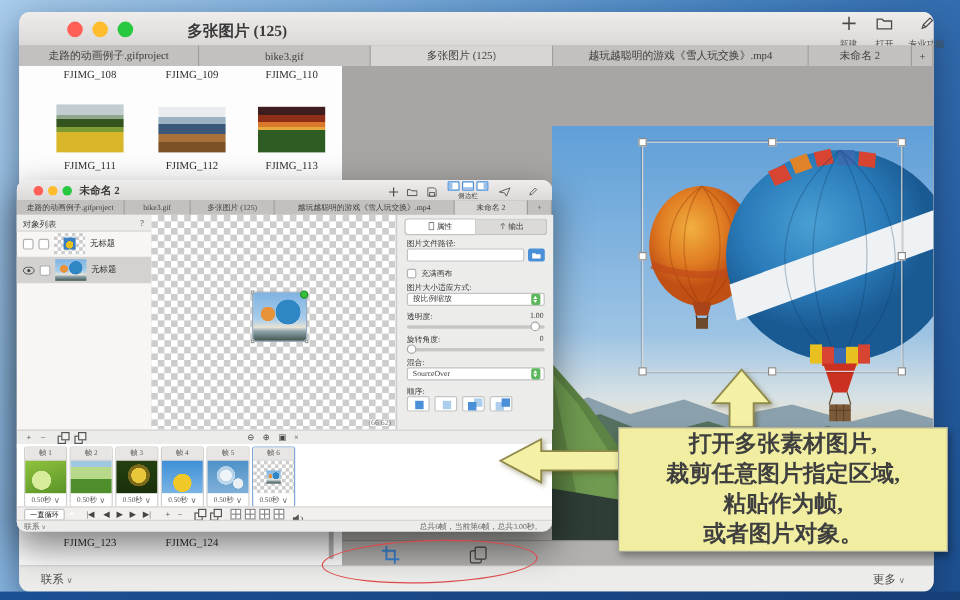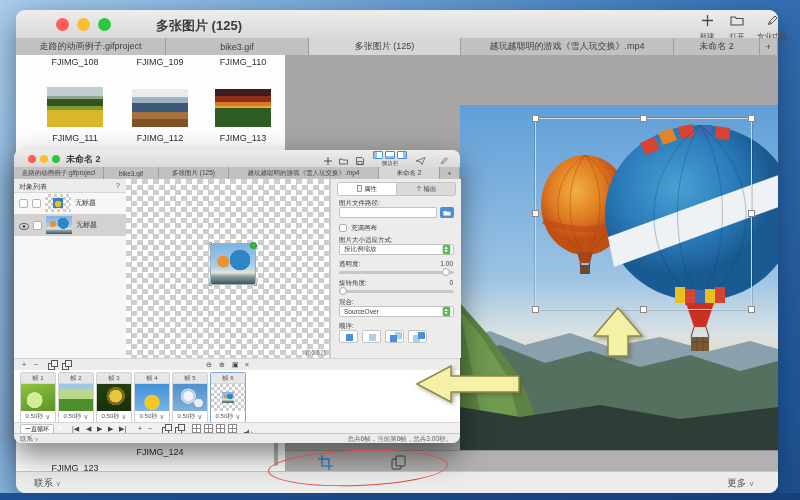--- a/index.html
+++ b/index.html
@@ -1,17 +1,17 @@
 <!DOCTYPE html>
 <html><head>
 <meta charset="utf-8">
 <style>
   html,body{margin:0;padding:0;background:#2a64a8;}
   #stage{position:relative;width:800px;height:500px;overflow:hidden;
-    font-family:Liberation Sans, sans-serif;
+    font-family:Liberation Serif, serif;
     background:linear-gradient(115deg,#abceed 0%,#7fb0dd 28%,#4784c2 60%,#2a64a8 85%,#1d5090 100%);}
   .a{position:absolute;}
   .nosel{white-space:nowrap;overflow:hidden;}
   
   .win{position:absolute;background:#efedec;border-radius:9px;box-shadow:0 10px 30px rgba(8,25,55,.5);}
   .titlebar{position:absolute;left:0;right:0;top:0;background:linear-gradient(#efedeb,#dbd9d7);border-bottom:1px solid #b6b4b2;border-radius:9px 9px 0 0;}
   .light{position:absolute;border-radius:50%;}
   .tabbar{position:absolute;left:0;right:0;display:flex;background:#b1afad;}
   .tab{box-sizing:border-box;border-right:1px solid #9e9c9a;background:#c3c1bf;color:#3e3e3e;
        display:flex;align-items:center;justify-content:center;white-space:nowrap;overflow:hidden;}
@@ -125,21 +125,21 @@
       <div class="a flabel" style="left:104px;top:2px;width:80px;">FJIMG_109</div>
       <div class="a flabel" style="left:187px;top:2px;width:80px;">FJIMG_110</div>
 
       <div class="a t111" style="left:31px;top:32px;width:56px;height:40px;"></div>
       <div class="a t112" style="left:116px;top:34px;width:56px;height:38px;"></div>
       <div class="a t113" style="left:199px;top:34px;width:56px;height:38px;"></div>
       <div class="a flabel" style="left:19px;top:78px;width:80px;">FJIMG_111</div>
       <div class="a flabel" style="left:104px;top:78px;width:80px;">FJIMG_112</div>
       <div class="a flabel" style="left:187px;top:78px;width:80px;">FJIMG_113</div>
 
-      <div class="a flabel" style="left:19px;top:408px;width:80px;">FJIMG_123</div>
+      <div class="a flabel" style="left:19px;top:392px;width:80px;">FJIMG_123</div>
       <div class="a flabel" style="left:104px;top:392px;width:80px;">FJIMG_124</div>
 
       <div class="a" style="left:258px;top:375px;width:4px;height:36px;background:#b5b5b5;border-radius:2px;"></div>
     </div>
 
     <div class="a" style="left:269px;top:45px;width:493px;height:417px;background:#a7a6a5;"></div>
 
     <div class="a" style="left:269px;top:440px;width:493px;height:22px;background:#b3b1af;border-top:1px solid #918f8d;">
       <span class="a" style="left:33px;top:4px;"><svg width="15" height="15" viewBox="0 0 15 15">
             <path d="M4 0v11h11M0 4h11v11" stroke="#3b82d0" stroke-width="1.6" fill="none"></path>
@@ -502,17 +502,23 @@
     </div>
   </div>
 
   <svg class="a arrow" style="left:415px;top:362px;" width="106" height="44" viewBox="0 0 106 44">
     <polygon points="2,22 36,4 36,14 104,14 104,30 36,30 36,40" fill="#f4f0a6" stroke="#8f8a4a" stroke-width="1.5"></polygon>
   </svg>
   <svg class="a arrow" style="left:590px;top:306px;" width="56" height="52" viewBox="0 0 56 52">
     <polygon points="28,2 52,30 38,30 38,50 18,50 18,30 4,30" fill="#f4f0a6" stroke="#8f8a4a" stroke-width="1.5"></polygon>
   </svg>
 
+  <div class="a" style="left:515px;top:356px;width:273px;height:102px;background:#f1eea1;border:1px solid #a8a89a;box-shadow:2px 3px 6px rgba(0,0,0,.35);">
+    <div class="note-line" style="margin-top:1px;">打开多张素材图片,</div>
+    <div class="note-line">裁剪任意图片指定区域,</div>
+    <div class="note-line">粘贴作为帧,</div>
+    <div class="note-line">或者图片对象。</div>
+  </div>
 
   <div class="a" style="left:268px;top:450px;width:178px;height:34px;border:1.5px solid #dc4a4a;border-radius:50%;transform:rotate(-2deg);"></div>
 
   <div class="a" style="left:0;bottom:0;width:800px;height:7px;background:linear-gradient(90deg,#1c4f93,#173f78);"></div>
 </div>
 
 </body></html>

